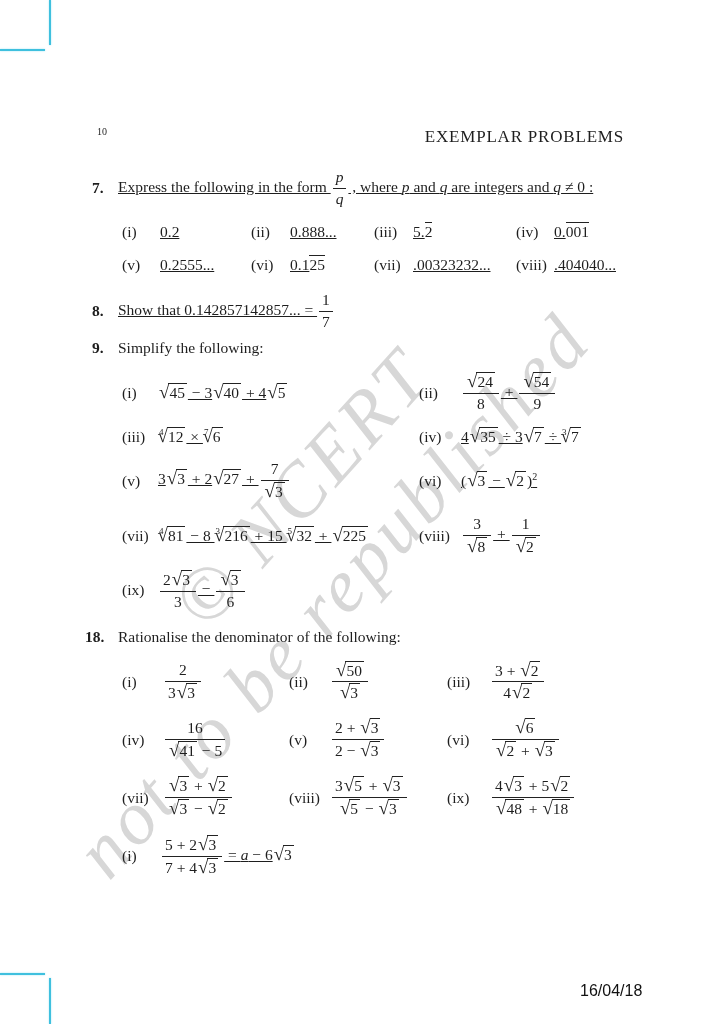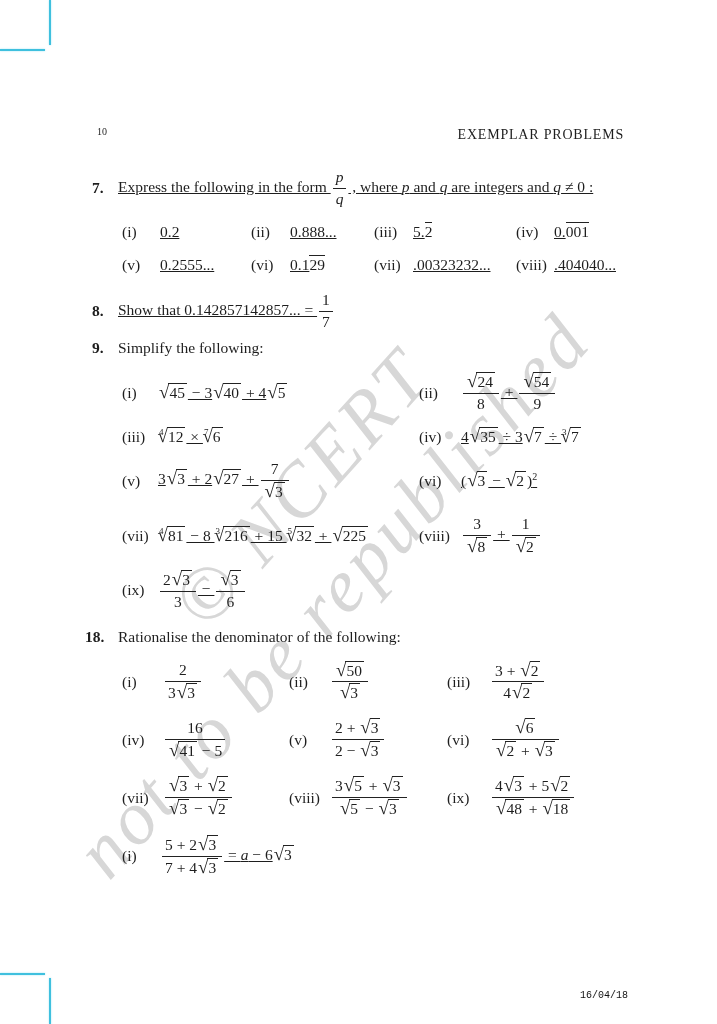--- a/index.html
+++ b/index.html
@@ -17,21 +17,21 @@
 
   
   .wm{position:absolute; z-index:1; color:#d7d7d7; font-style:italic;
       font-family:"Liberation Serif", serif; white-space:nowrap; line-height:1;
       transform:rotate(-48deg); transform-origin:left bottom; letter-spacing:4px;}
   .wm1{left:215px; top:564px; font-size:76px;}
   .wm2{left:118px; top:814px; font-size:76px;}
 
   
   .pageno{position:absolute; left:97px; top:126px; font-size:10px; z-index:2;}
-  .runhead{position:absolute; right:93px; top:127px; font-size:14px;
+  .runhead{position:absolute; right:93px; top:127px; font-size:17px;
            letter-spacing:0.8px; z-index:2;}
 
   
   .content{position:absolute; left:92px; top:168px; right:62px; z-index:2;
            font-size:15.5px; line-height:1.3;}
   .qline{display:flex; align-items:center;}
   .qnum{flex:0 0 26px; font-weight:bold;}
   .qnum.wide{flex:0 0 33px; margin-left:-7px;}
   .qbody{flex:1;}
 
@@ -54,21 +54,21 @@
   .fnum{border-bottom:1.3px solid #222; padding:0 3px 1px;}
   .fden{padding:1px 3px 0;}
   .rad{display:inline-flex; align-items:baseline; margin:0 1px;}
   .rsign{font-size:1.22em; line-height:1; margin-right:-1px;}
   .rbody{border-top:1.35px solid #222; padding:0 2px 0 1px; line-height:1.18;}
   .ridx{font-size:9px; position:relative; top:-7px; margin-right:-6px; z-index:2;}
   .ovl{display:inline-block; border-top:1.35px solid #222; line-height:1.1;}
   sup{font-size:0.65em;}
 
   .datestamp{position:absolute; left:580px; top:982px; z-index:2;
-             font-family:Liberation Mono, monospace; font-size:10px; color:#111;margin-top:8px;}
+             font-family:Liberation Sans, sans-serif; font-size:16px; color:#111;}
 </style>
 </head>
 <body>
 
 <div class="page">
 
   <div class="crop tl-v"></div>
   <div class="crop tl-h"></div>
   <div class="crop bl-h"></div>
   <div class="crop bl-v"></div>
@@ -94,21 +94,21 @@
         <span><span class="math">0.2</span></span>
         <span class="ilabel">(ii)</span>
         <span><span class="math">0.888...</span></span>
         <span class="ilabel">(iii)</span>
         <span><span class="math">5.<span class="ovl">2</span></span></span>
         <span class="ilabel">(iv)</span>
         <span><span class="math">0.<span class="ovl">001</span></span></span>
         <span class="ilabel">(v)</span>
         <span><span class="math">0.2555...</span></span>
         <span class="ilabel">(vi)</span>
-        <span><span class="math">0.1<span class="ovl">29</span></span></span>
+        <span><span class="math">0.1<span class="ovl">25</span></span></span>
         <span class="ilabel">(vii)</span>
         <span><span class="math">.00323232...</span></span>
         <span class="ilabel">(viii)</span>
         <span><span class="math">.404040...</span></span>
       </div>
     </div>
 
     <div class="qline mt16">
       <span class="qnum">8.</span>
       <span class="qbody"><span class="math">Show that 0.142857142857... = <span class="frac">

